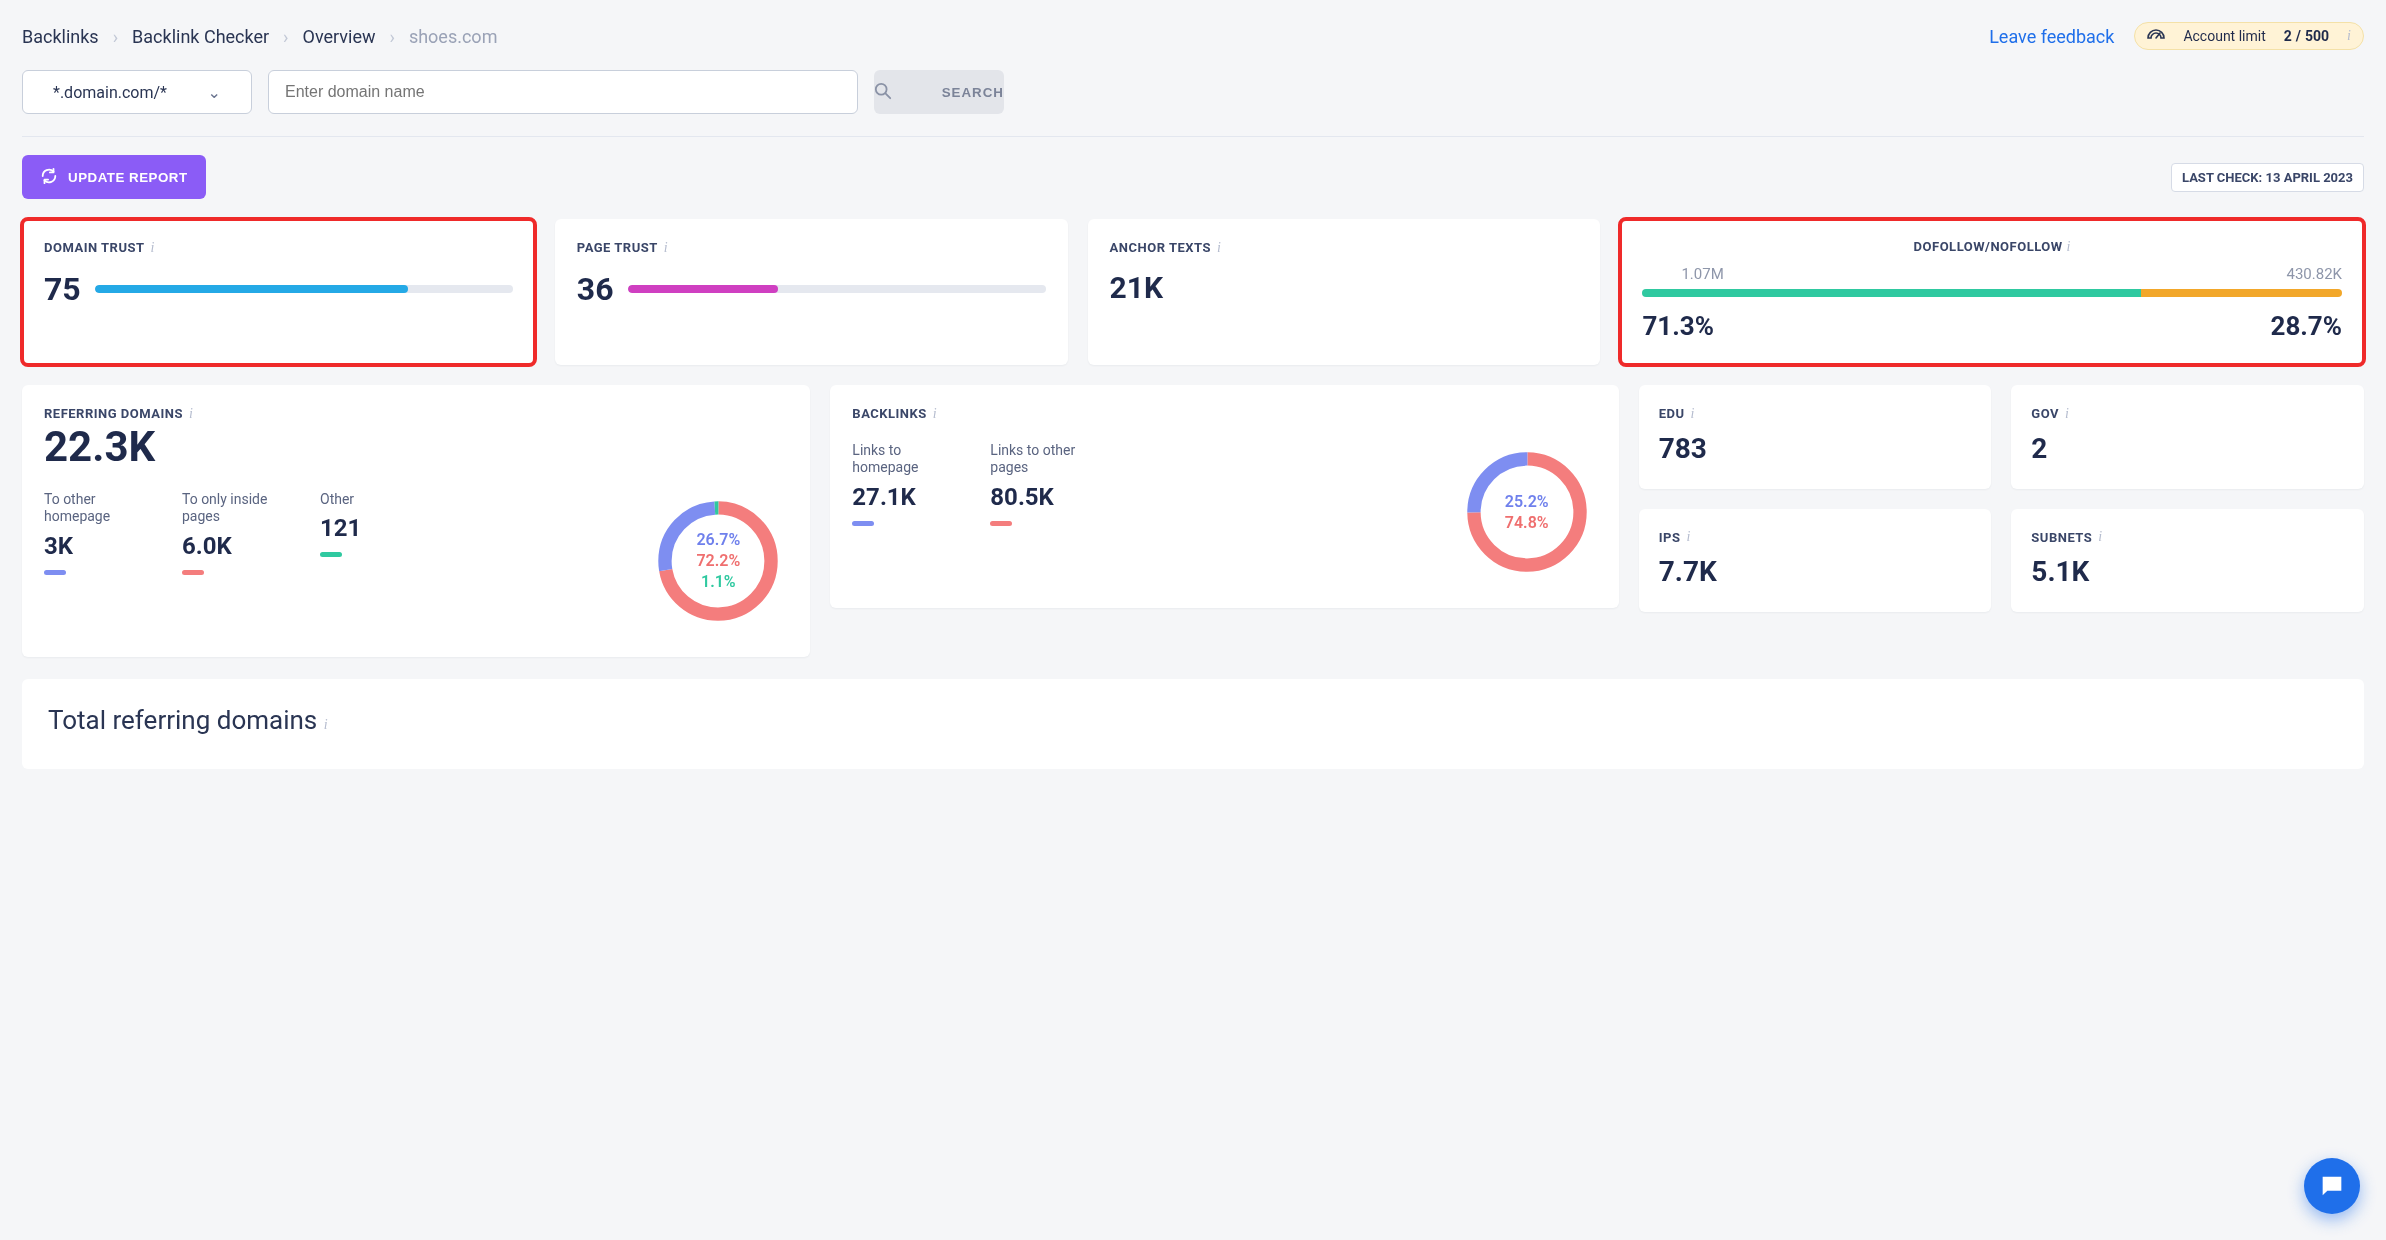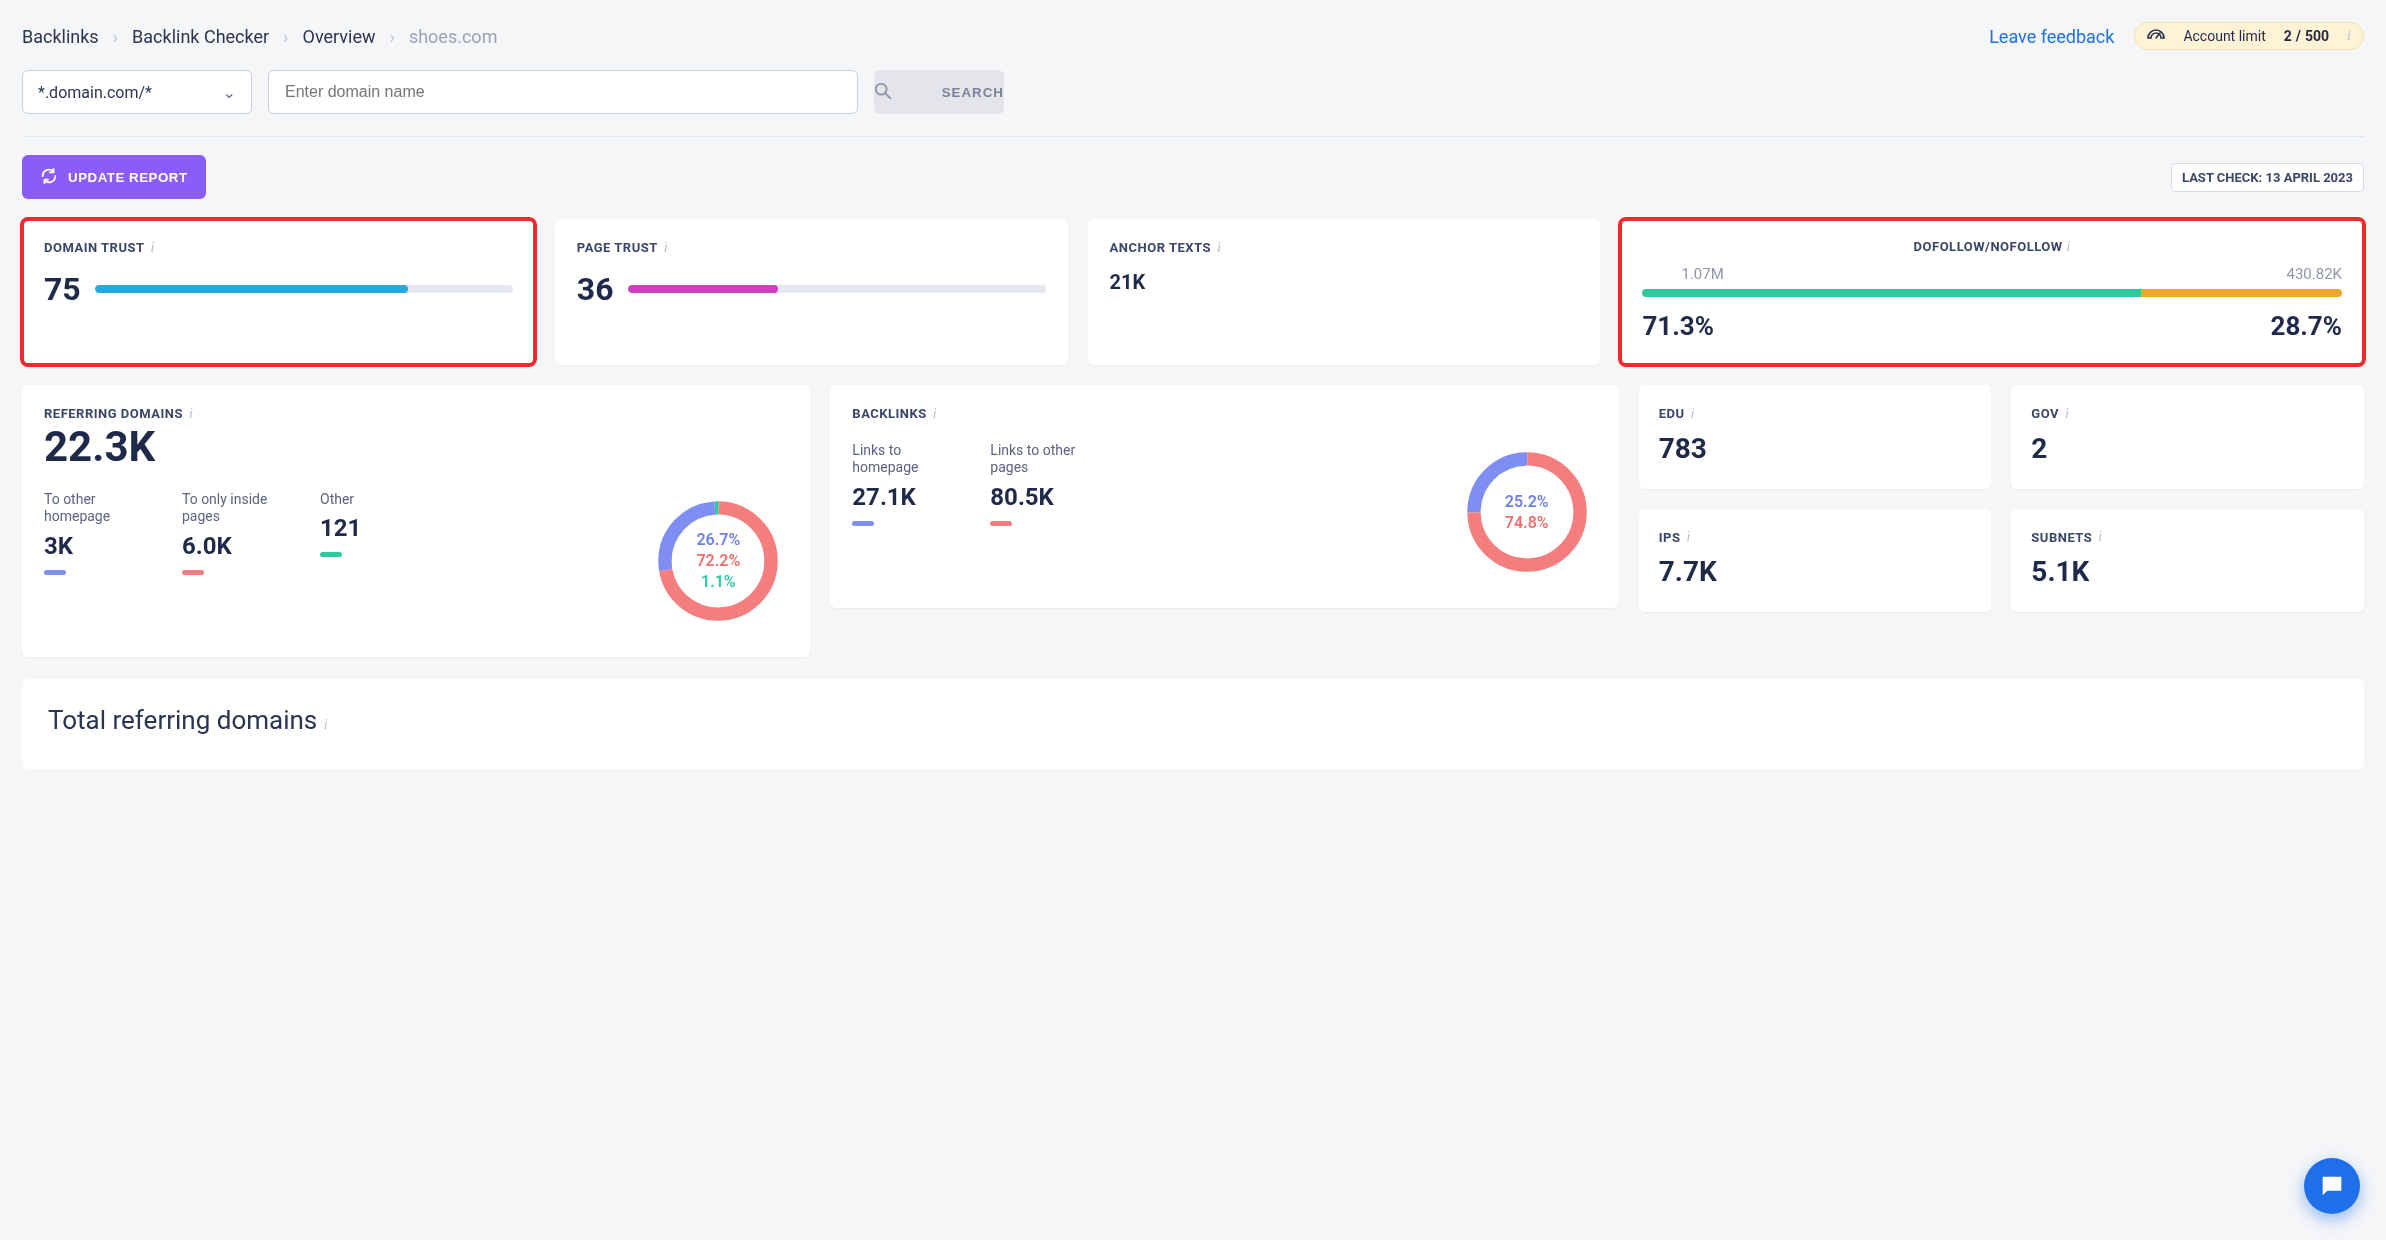--- a/index.html
+++ b/index.html
@@ -22,21 +22,21 @@
     background: #fff3d6; border: 1px solid #f4e1a7; border-radius: 20px;
     padding: 5px 12px; display: flex; align-items: center; gap: 18px; font-size: 14px;
   }
   .limit-badge .gauge-icon svg { display: block; }
   .limit-badge b { font-weight: 700; }
   
   .filter-row { display: flex; gap: 16px; margin-top: 20px; align-items: stretch; }
   .select {
     width: 230px; height: 44px; border: 1px solid #c8cfdb; border-radius: 6px;
     background: #fff; display: flex; align-items: center; justify-content: space-between;
-    padding: 0 15px; cursor: pointer; font-size: 16px; color: #2a3553;
+    padding: 0 30px; cursor: pointer; font-size: 16px; color: #2a3553;
   }
   .chev { color: #6b7590; }
   .dom-input {
     flex: 0 1 590px; height: 44px; border: 1px solid #c8cfdb; border-radius: 6px;
     background: #fff; padding: 0 16px; font-size: 16px; color: #2a3553;
   }
   .search-btn {
     width: 130px; height: 44px; border: none; border-radius: 6px;
     background: #e3e5ea; color: #7b8398; font-weight: 700; letter-spacing: 1px;
     display: flex; align-items: center; justify-content: space-between; gap: 10px; cursor: pointer;
@@ -58,21 +58,21 @@
   .card { background: #fff; border-radius: 6px; padding: 20px 22px; box-shadow: 0 1px 2px rgba(20,30,60,.05); position: relative; }
   .card.highlight { outline: 4px solid #ef2a2a; outline-offset: -2px; }
   .card-title { font-size: 13px; font-weight: 700; letter-spacing: .5px; color: #3a4668; display: inline-flex; align-items: center; gap: 6px; }
   .info-icon { font-style: italic; font-family: Georgia, serif; color: #b6bdcf; font-weight: 400; font-size: 14px; }
   .trust-row { display: flex; align-items: center; gap: 14px; margin-top: 14px; }
   .trust-val { font-size: 32px; font-weight: 700; color: #1f2a4b; }
   .bar { flex: 1; height: 8px; border-radius: 4px; background: #e5e8ef; overflow: hidden; }
   .bar > span { display: block; height: 100%; border-radius: 4px; }
   .bar.dt > span { background: #24a9e6; width: 75%; }
   .bar.pt > span { background: #cf3fc1; width: 36%; }
-  .big { font-size: 20px; font-weight: 700; color: #1f2a4b; margin-top: 14px; }
+  .big { font-size: 30px; font-weight: 700; color: #1f2a4b; margin-top: 14px; }
   
   .df-title { display:block; text-align:center; font-size: 13px; font-weight:700; letter-spacing:.5px; color:#3a4668; }
   .df-top { display:flex; justify-content: space-between; color:#8e96aa; font-size:15px; margin-top:10px;margin-left:39px; }
   .df-bar { display:flex; height: 8px; border-radius:4px; overflow:hidden; margin-top:6px; }
   .df-bar .d1 { background:#2fc9a0; flex: 0 0 71.3%; }
   .df-bar .d2 { background:#f2a72a; flex: 1; }
   .df-pct { display:flex; justify-content: space-between; font-size: 26px; font-weight:700; color:#1f2a4b; margin-top:14px; }
   
   .row2 { display:grid; grid-template-columns: 1fr 1fr .92fr; gap:20px; margin-top:20px; align-items:start; }
   .huge { font-size: 42px; font-weight:700; color:#1f2a4b; }

